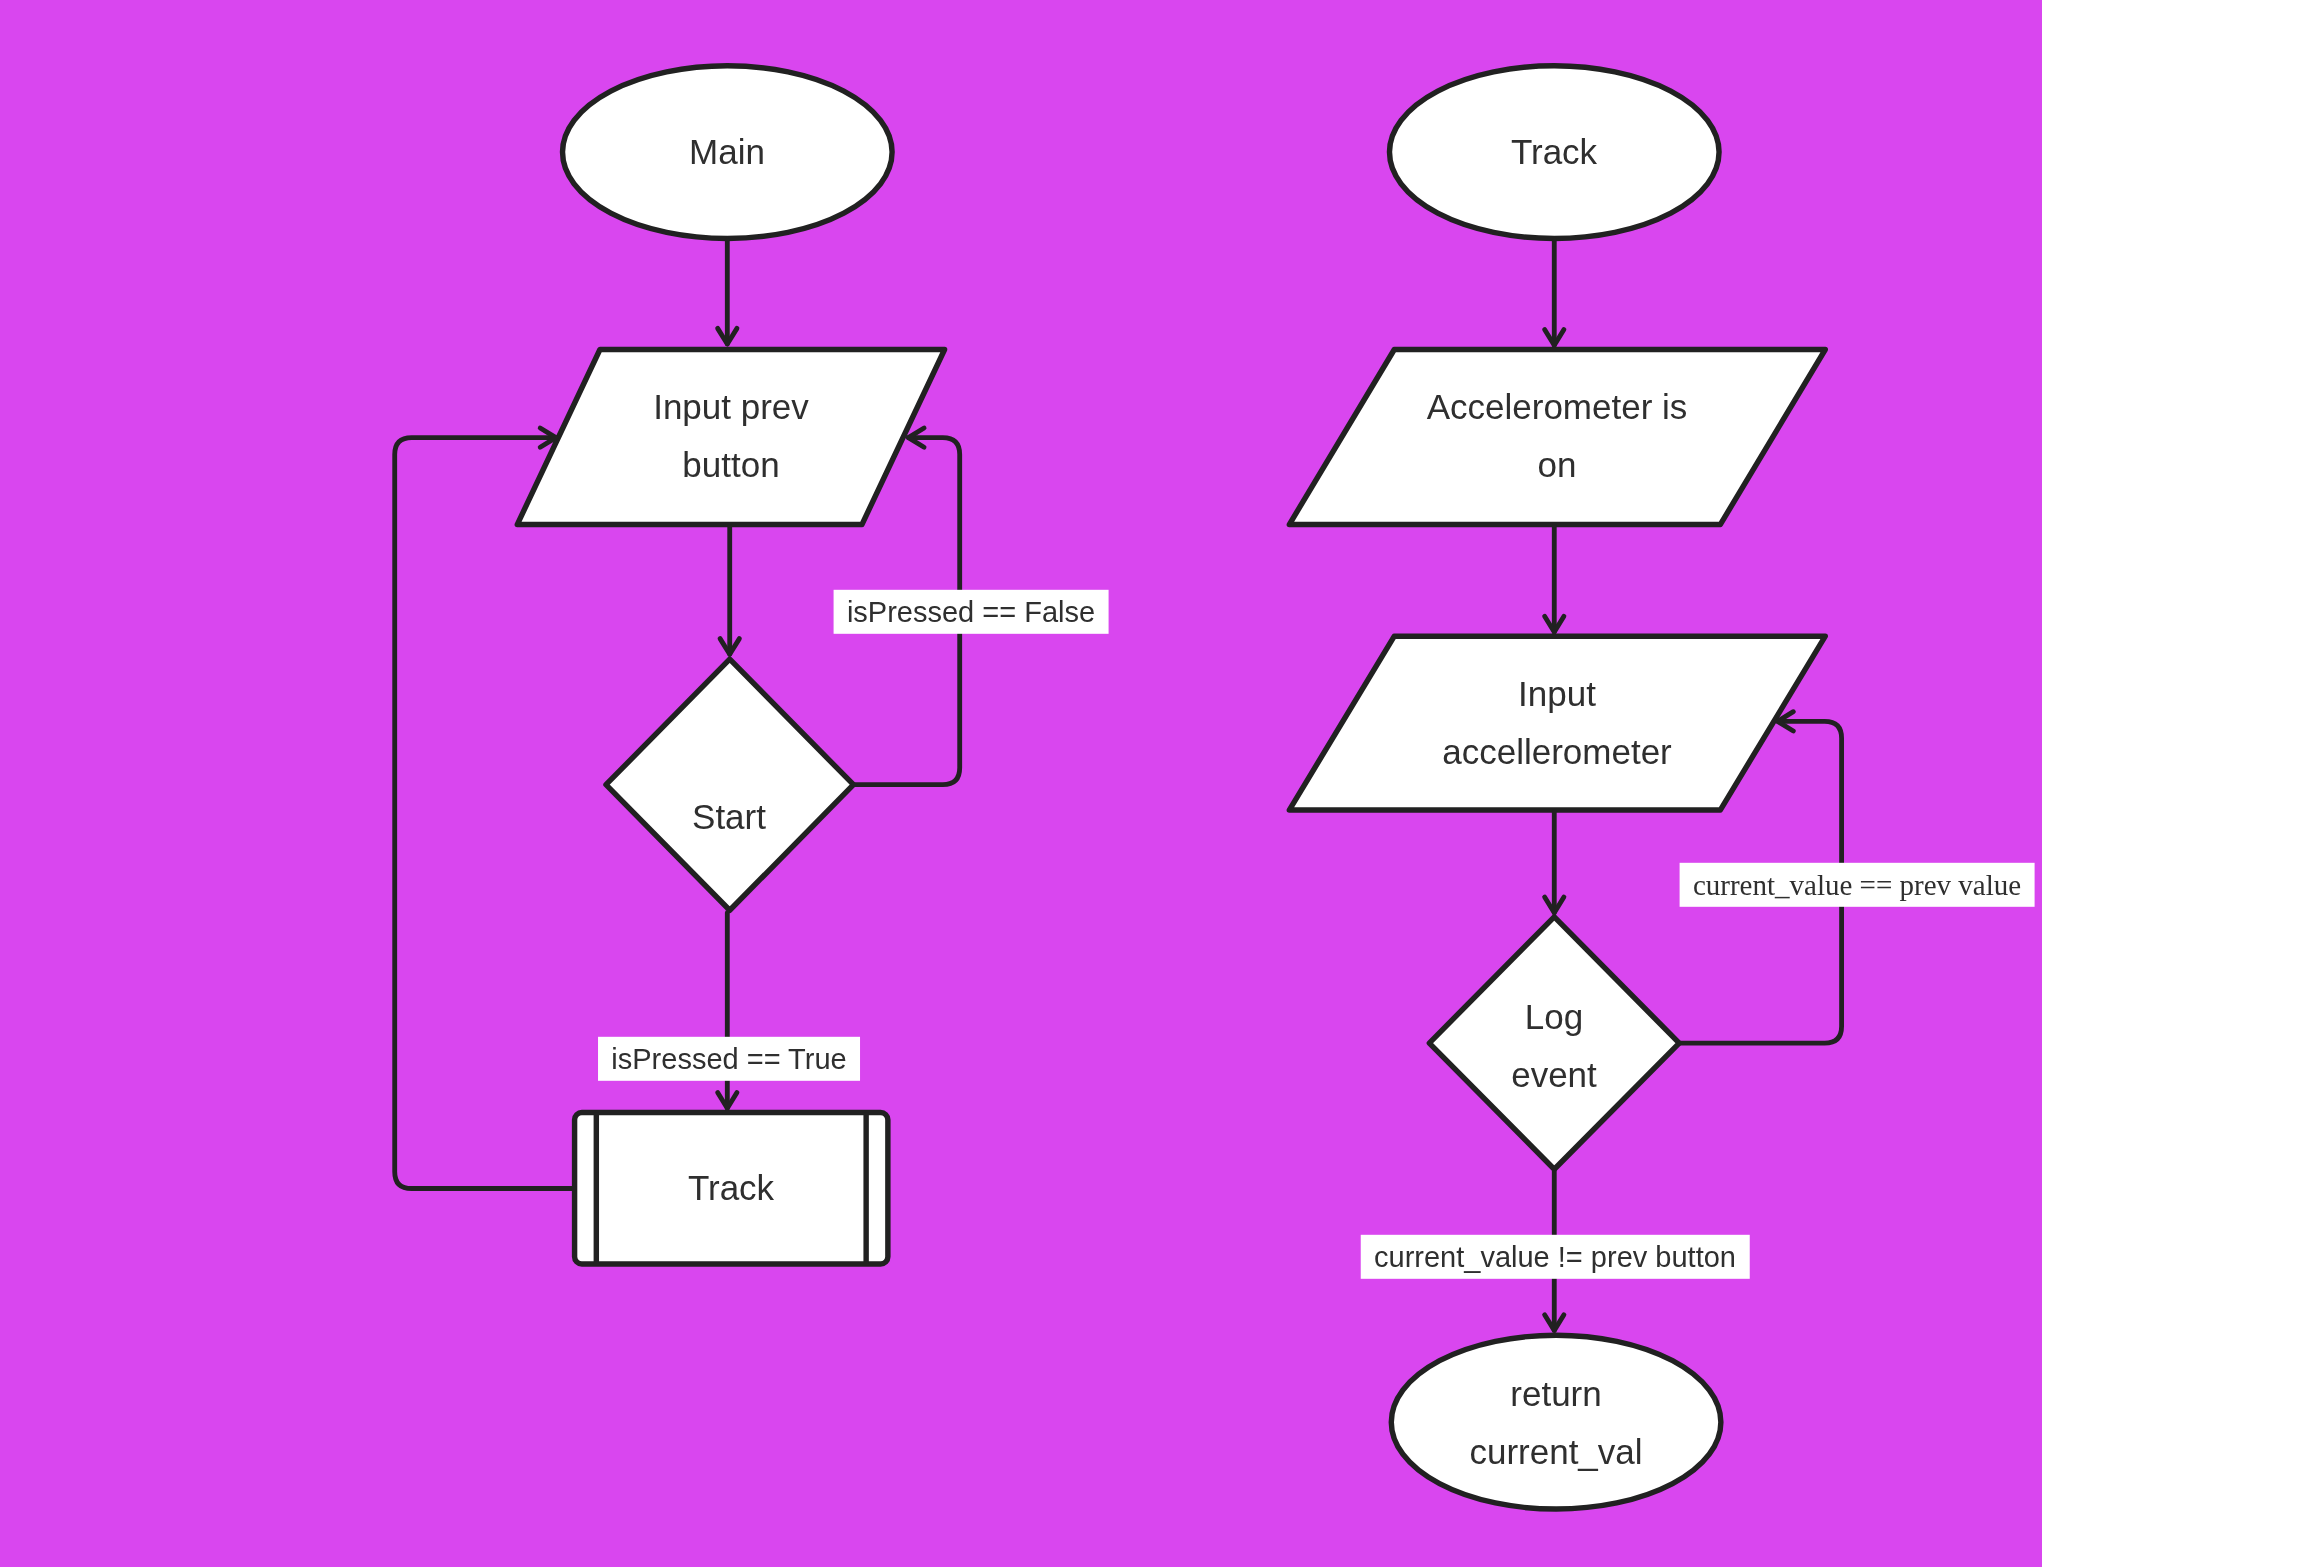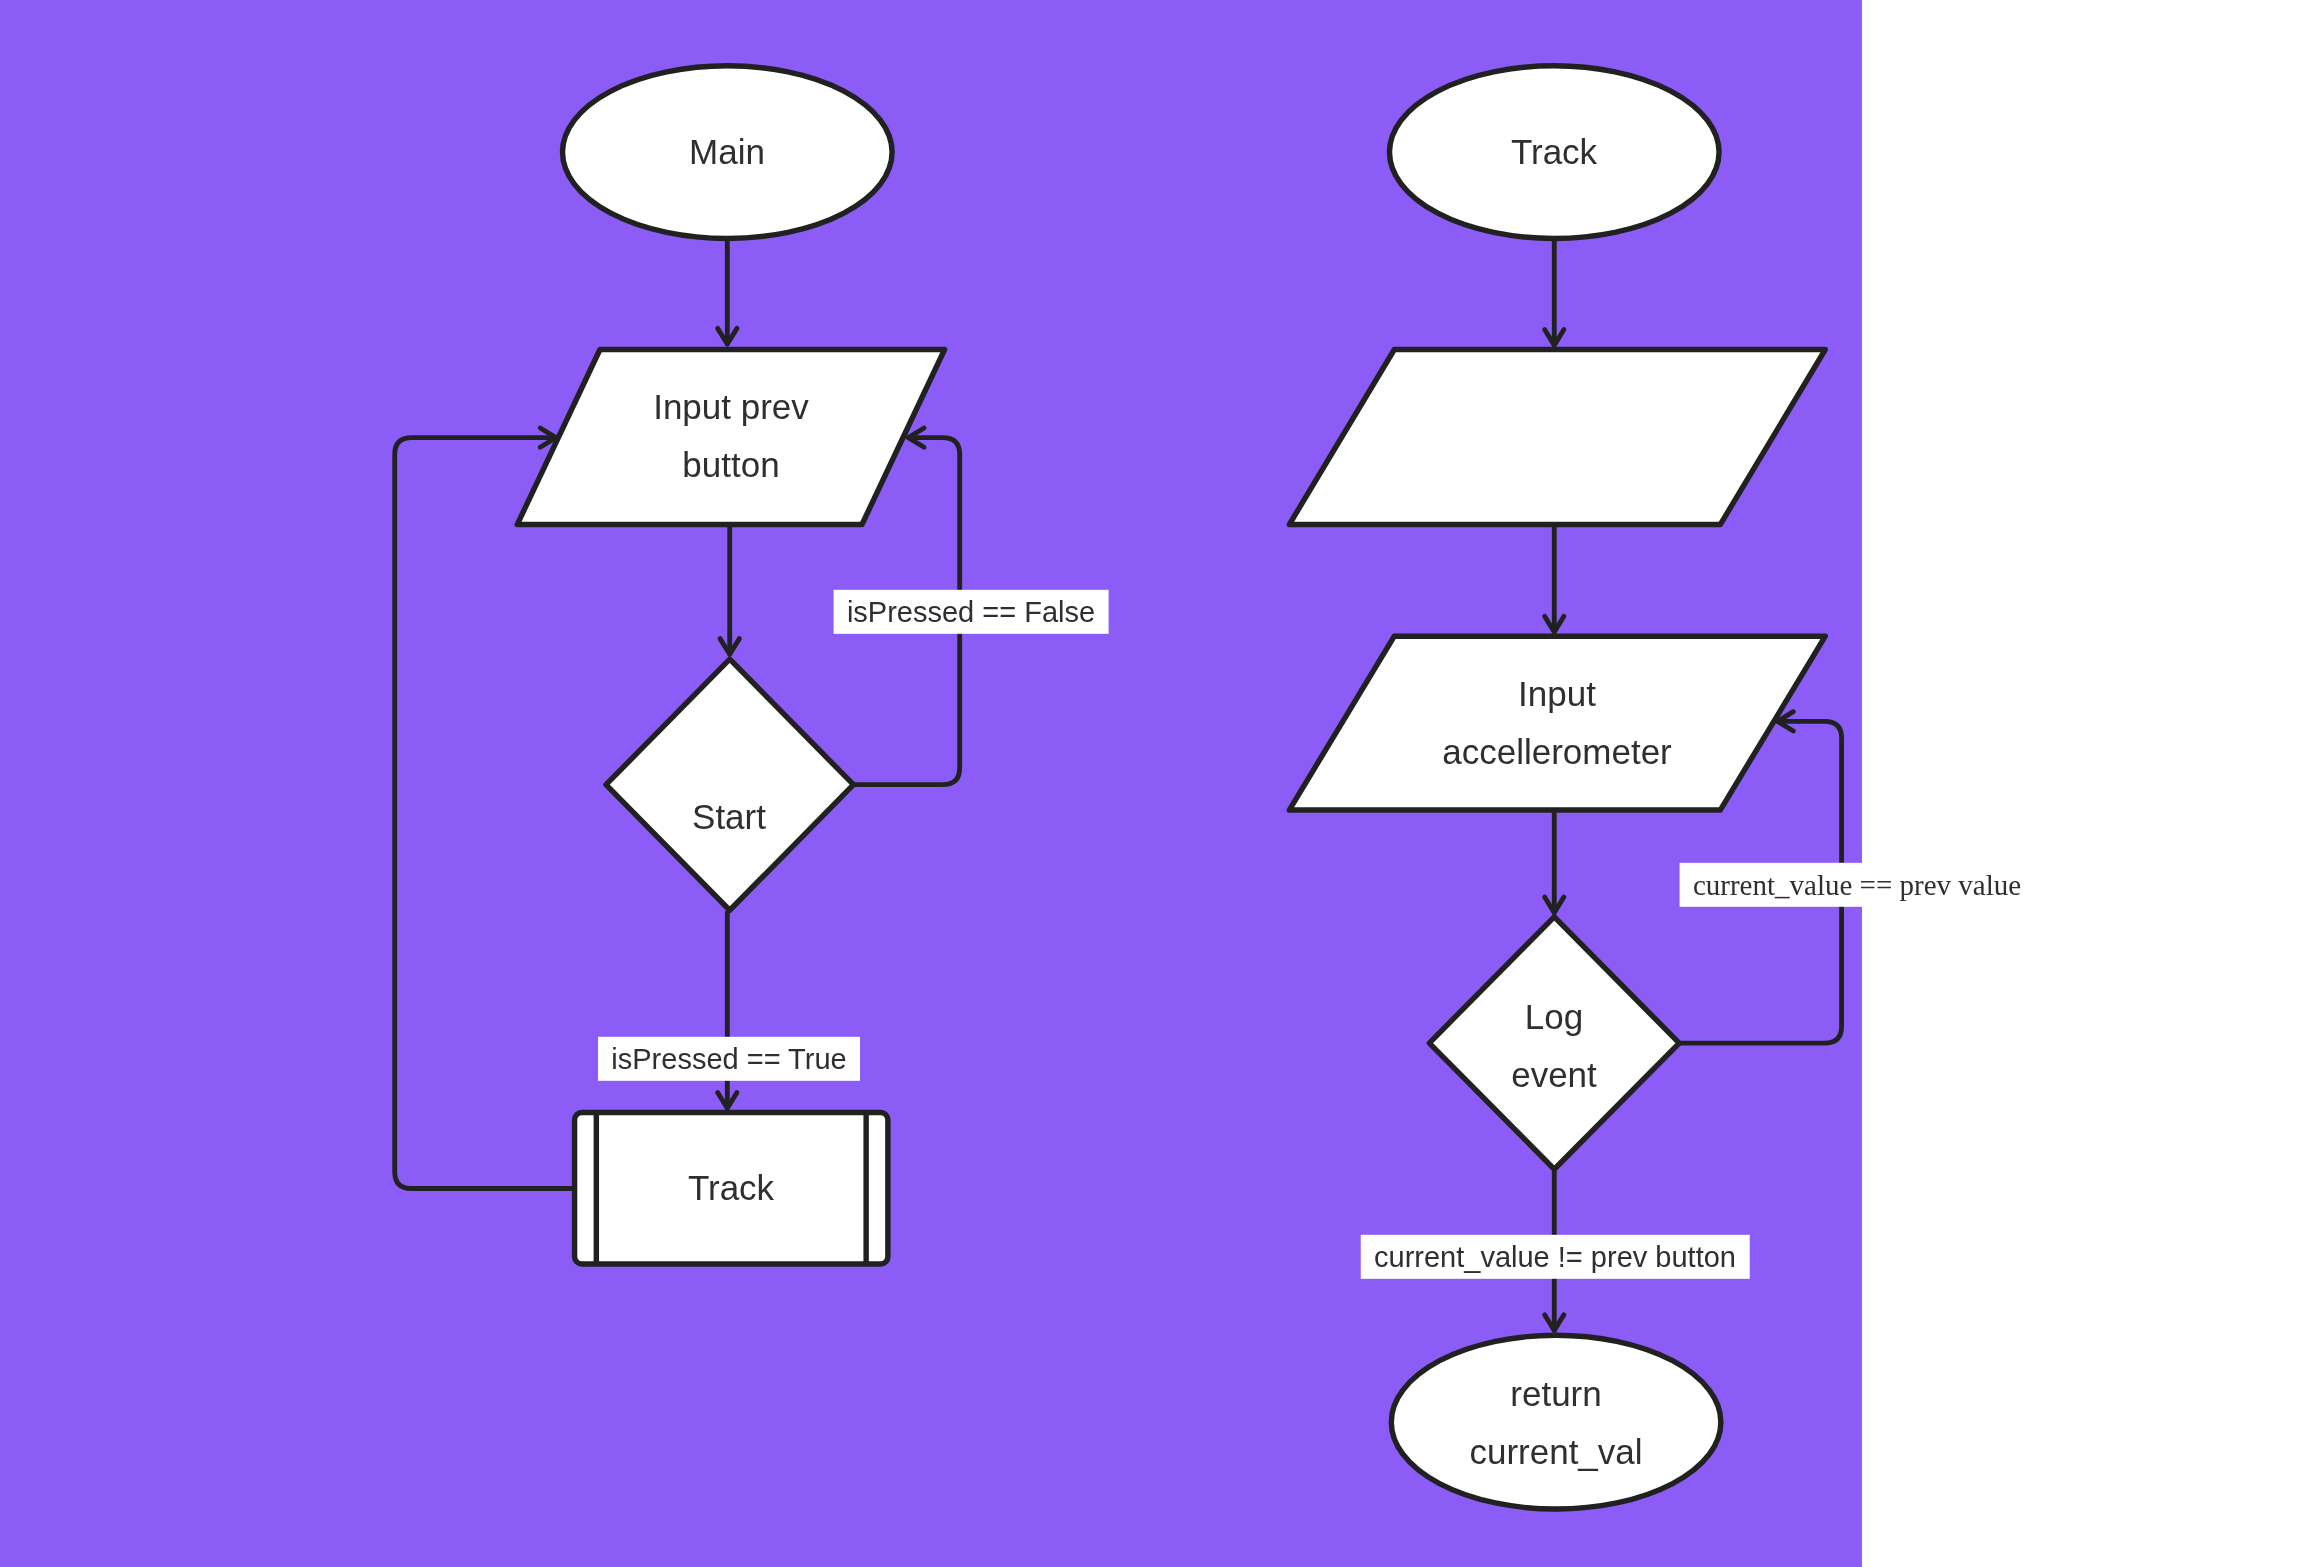--- a/index.html
+++ b/index.html
@@ -1,17 +1,17 @@
 <!DOCTYPE html>
 <html style="font-size:9.7px"><head>
 <meta charset="utf-8">
 <style>
   html,body{margin:0;padding:0;background:#ffffff;}
   body{width:2319px;height:1567px;overflow:hidden;font-family:"Liberation Sans",sans-serif;}
-  .canvas{position:relative;width:1862px;height:1567px;background:#8b5cf6;}
+  .canvas{position:relative;width:2042px;height:1567px;background:#d946ef;}
   .diagram-svg{position:absolute;left:0;top:0;z-index:1;}
   .node-label{
     position:absolute;transform:translate(-50%,-50%);
     text-align:center;color:#2f2f2f;font-size:35px;line-height:1.65;z-index:2;
   }
   .edge-label{
     position:absolute;transform:translate(-50%,-50%);
     white-space:nowrap;color:#2f2f2f;font-size:29px;line-height:1.2;
     background:#ffffff;padding:4.8px 13.3px;z-index:2;
   }
@@ -63,20 +63,21 @@
   </svg>
 
   <div class="node-label" style="left:727px;top:152px;">Main</div>
   <div class="node-label" style="left:731px;top:436px;width:205px;">Input prev button</div>
   <div class="node-label" style="left:729px;top:817px;">Start</div>
   <div class="node-label" style="left:731px;top:1188px;">Track</div>
   <div class="edge-label" style="left:971px;top:612px;">isPressed == False</div>
   <div class="edge-label" style="left:729px;top:1015px;margin-top:44px;">isPressed == True</div>
 
   <div class="node-label" style="left:1554px;top:152px;">Track</div>
+  <div class="node-label" style="left:1557px;top:436px;width:266px;">Accelerometer is on</div>
   <div class="node-label" style="left:1554px;top:1046px;width:133px;">Log event</div>
   <div class="node-label" style="left:1557px;top:723px;width:278px;">Input accellerometer</div>
   <div class="node-label" style="left:1556px;top:1423px;width:205px;">return current_val</div>
   <div class="edge-label" style="left:1857px;top:885px;font-family:Liberation Serif, serif;">current_value == prev value</div>
   <div class="edge-label" style="left:1555px;top:1257px;">current_value != prev button</div>
 
 </div>
 
 
 </body></html>

